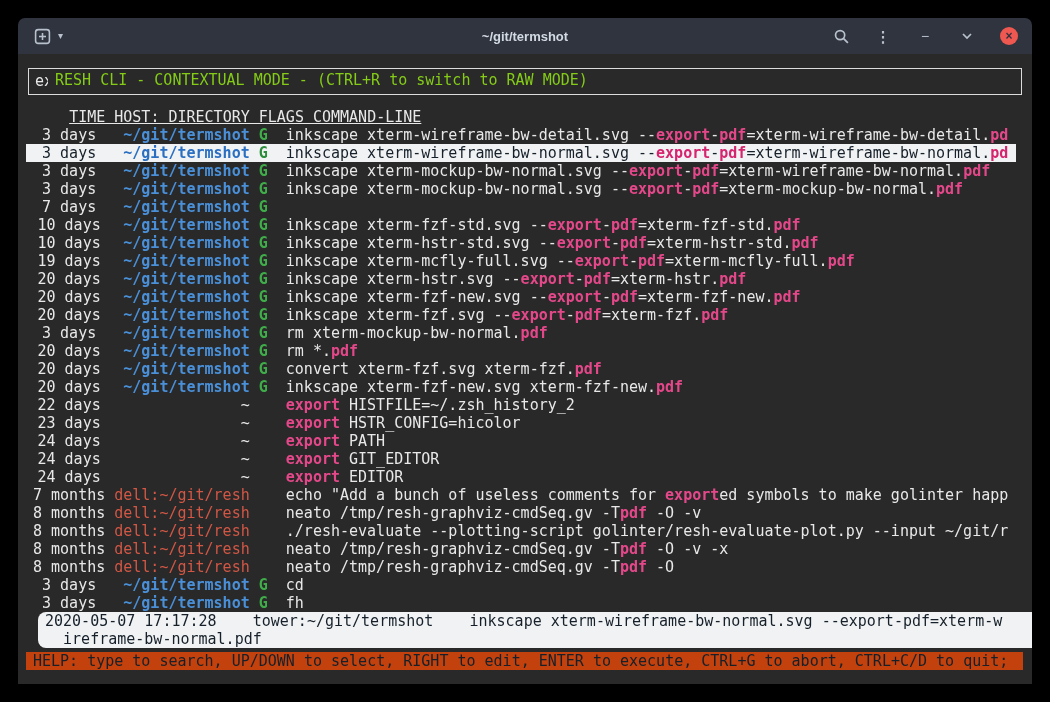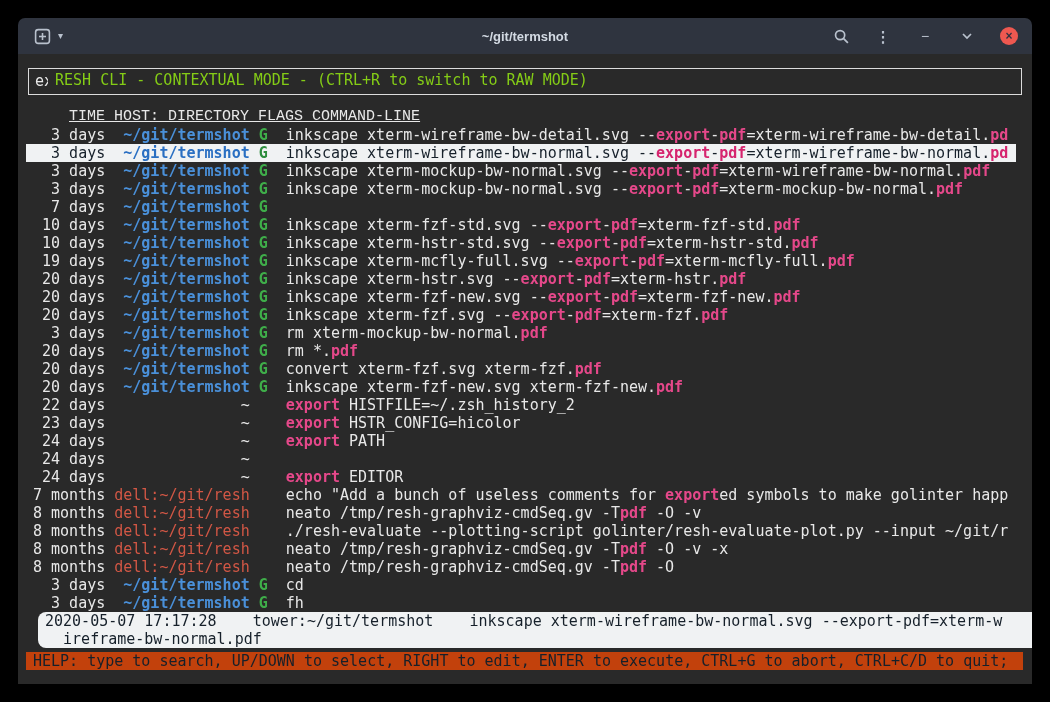--- a/index.html
+++ b/index.html
@@ -21,24 +21,24 @@
   
   .terminal{height:630px;background:#292929;color:#e8e8e8;font-family:"DejaVu Sans Mono",monospace;
             font-size:15px;line-height:18px;overflow:hidden;}
   
   .search-box{margin:14px 10px 0 10px;border:1px solid #dcdcdc;position:relative;padding:3px 5px 4px 6px;}
   .box-title{position:absolute;top:-10px;left:19px;background:#292929;padding:0 7px;color:#84cc16;white-space:pre;margin-top:12px;}
   .query-line{white-space:pre;height:18px;}
   .cursor{display:inline-block;width:9px;height:16px;background:#cfd2d6;vertical-align:-3px;}
   
   .history{margin:13px 0 0 8px;width:990px;}
-  .hdr{white-space:pre;height:18px;line-height:18px;padding-left:7px;font-family:Liberation Mono, monospace;}
+  .hdr{white-space:pre;height:18px;line-height:18px;padding-left:7px;}
   .hdr-text{text-decoration:underline;}
   .row{display:flex;height:18px;line-height:18px;white-space:pre;padding-left:7px;}
-  .c-time{flex:none;width:8ch;text-align:right;}
+  .c-time{flex:none;width:8ch;text-align:center;}
   .c-host{flex:none;width:15ch;text-align:right;margin-left:1ch;}
   .c-host.dir{color:#4a90d9;font-weight:bold;}
   .c-host.home{color:#e8e8e8;}
   .c-host.remote{color:#d25745;}
   .c-flags{flex:none;width:3ch;margin-left:1ch;color:#3fae4a;font-weight:bold;}
   .c-cmd{flex:1;min-width:0;overflow:hidden;}
   .hl{color:#e5488a;font-weight:bold;}
   .row.sel{background:#f0f2f3;color:#16202a;}
   .row.sel .c-host.dir{color:#2a6fc2;}
   .row.sel .c-flags{color:#2c8c3c;}
@@ -109,21 +109,21 @@
           <div class="row"><span class="c-time">20 days</span><span class="c-host dir">~/git/termshot</span><span class="c-flags">G</span><span class="c-cmd"><span>inkscape xterm-hstr.svg --</span><span class="hl">export</span><span>-</span><span class="hl">pdf</span><span>=xterm-hstr.</span><span class="hl">pdf</span></span></div>
           <div class="row"><span class="c-time">20 days</span><span class="c-host dir">~/git/termshot</span><span class="c-flags">G</span><span class="c-cmd"><span>inkscape xterm-fzf-new.svg --</span><span class="hl">export</span><span>-</span><span class="hl">pdf</span><span>=xterm-fzf-new.</span><span class="hl">pdf</span></span></div>
           <div class="row"><span class="c-time">20 days</span><span class="c-host dir">~/git/termshot</span><span class="c-flags">G</span><span class="c-cmd"><span>inkscape xterm-fzf.svg --</span><span class="hl">export</span><span>-</span><span class="hl">pdf</span><span>=xterm-fzf.</span><span class="hl">pdf</span></span></div>
           <div class="row"><span class="c-time">3 days</span><span class="c-host dir">~/git/termshot</span><span class="c-flags">G</span><span class="c-cmd"><span>rm xterm-mockup-bw-normal.</span><span class="hl">pdf</span></span></div>
           <div class="row"><span class="c-time">20 days</span><span class="c-host dir">~/git/termshot</span><span class="c-flags">G</span><span class="c-cmd"><span>rm *.</span><span class="hl">pdf</span></span></div>
           <div class="row"><span class="c-time">20 days</span><span class="c-host dir">~/git/termshot</span><span class="c-flags">G</span><span class="c-cmd"><span>convert xterm-fzf.svg xterm-fzf.</span><span class="hl">pdf</span></span></div>
           <div class="row"><span class="c-time">20 days</span><span class="c-host dir">~/git/termshot</span><span class="c-flags">G</span><span class="c-cmd"><span>inkscape xterm-fzf-new.svg xterm-fzf-new.</span><span class="hl">pdf</span></span></div>
           <div class="row"><span class="c-time">22 days</span><span class="c-host home">~</span><span class="c-flags"></span><span class="c-cmd"><span class="hl">export</span><span> HISTFILE=~/.zsh_history_2</span></span></div>
           <div class="row"><span class="c-time">23 days</span><span class="c-host home">~</span><span class="c-flags"></span><span class="c-cmd"><span class="hl">export</span><span> HSTR_CONFIG=hicolor</span></span></div>
           <div class="row"><span class="c-time">24 days</span><span class="c-host home">~</span><span class="c-flags"></span><span class="c-cmd"><span class="hl">export</span><span> PATH</span></span></div>
-          <div class="row"><span class="c-time">24 days</span><span class="c-host home">~</span><span class="c-flags"></span></div>
+          <div class="row"><span class="c-time">24 days</span><span class="c-host home">~</span><span class="c-flags"></span><span class="c-cmd"><span class="hl">export</span><span> GIT_EDITOR</span></span></div>
           <div class="row"><span class="c-time">24 days</span><span class="c-host home">~</span><span class="c-flags"></span><span class="c-cmd"><span class="hl">export</span><span> EDITOR</span></span></div>
           <div class="row"><span class="c-time">7 months</span><span class="c-host remote">dell:~/git/resh</span><span class="c-flags"></span><span class="c-cmd"><span>echo "Add a bunch of useless comments for </span><span class="hl">export</span><span>ed symbols to make golinter happ</span></span></div>
           <div class="row"><span class="c-time">8 months</span><span class="c-host remote">dell:~/git/resh</span><span class="c-flags"></span><span class="c-cmd"><span>neato /tmp/resh-graphviz-cmdSeq.gv -T</span><span class="hl">pdf</span><span> -O -v</span></span></div>
           <div class="row"><span class="c-time">8 months</span><span class="c-host remote">dell:~/git/resh</span><span class="c-flags"></span><span class="c-cmd"><span>./resh-evaluate --plotting-script golinter/resh-evaluate-plot.py --input ~/git/r</span></span></div>
           <div class="row"><span class="c-time">8 months</span><span class="c-host remote">dell:~/git/resh</span><span class="c-flags"></span><span class="c-cmd"><span>neato /tmp/resh-graphviz-cmdSeq.gv -T</span><span class="hl">pdf</span><span> -O -v -x</span></span></div>
           <div class="row"><span class="c-time">8 months</span><span class="c-host remote">dell:~/git/resh</span><span class="c-flags"></span><span class="c-cmd"><span>neato /tmp/resh-graphviz-cmdSeq.gv -T</span><span class="hl">pdf</span><span> -O</span></span></div>
           <div class="row"><span class="c-time">3 days</span><span class="c-host dir">~/git/termshot</span><span class="c-flags">G</span><span class="c-cmd"><span>cd</span></span></div>
           <div class="row"><span class="c-time">3 days</span><span class="c-host dir">~/git/termshot</span><span class="c-flags">G</span><span class="c-cmd"><span>fh</span></span></div>
         </div>
     </div>

